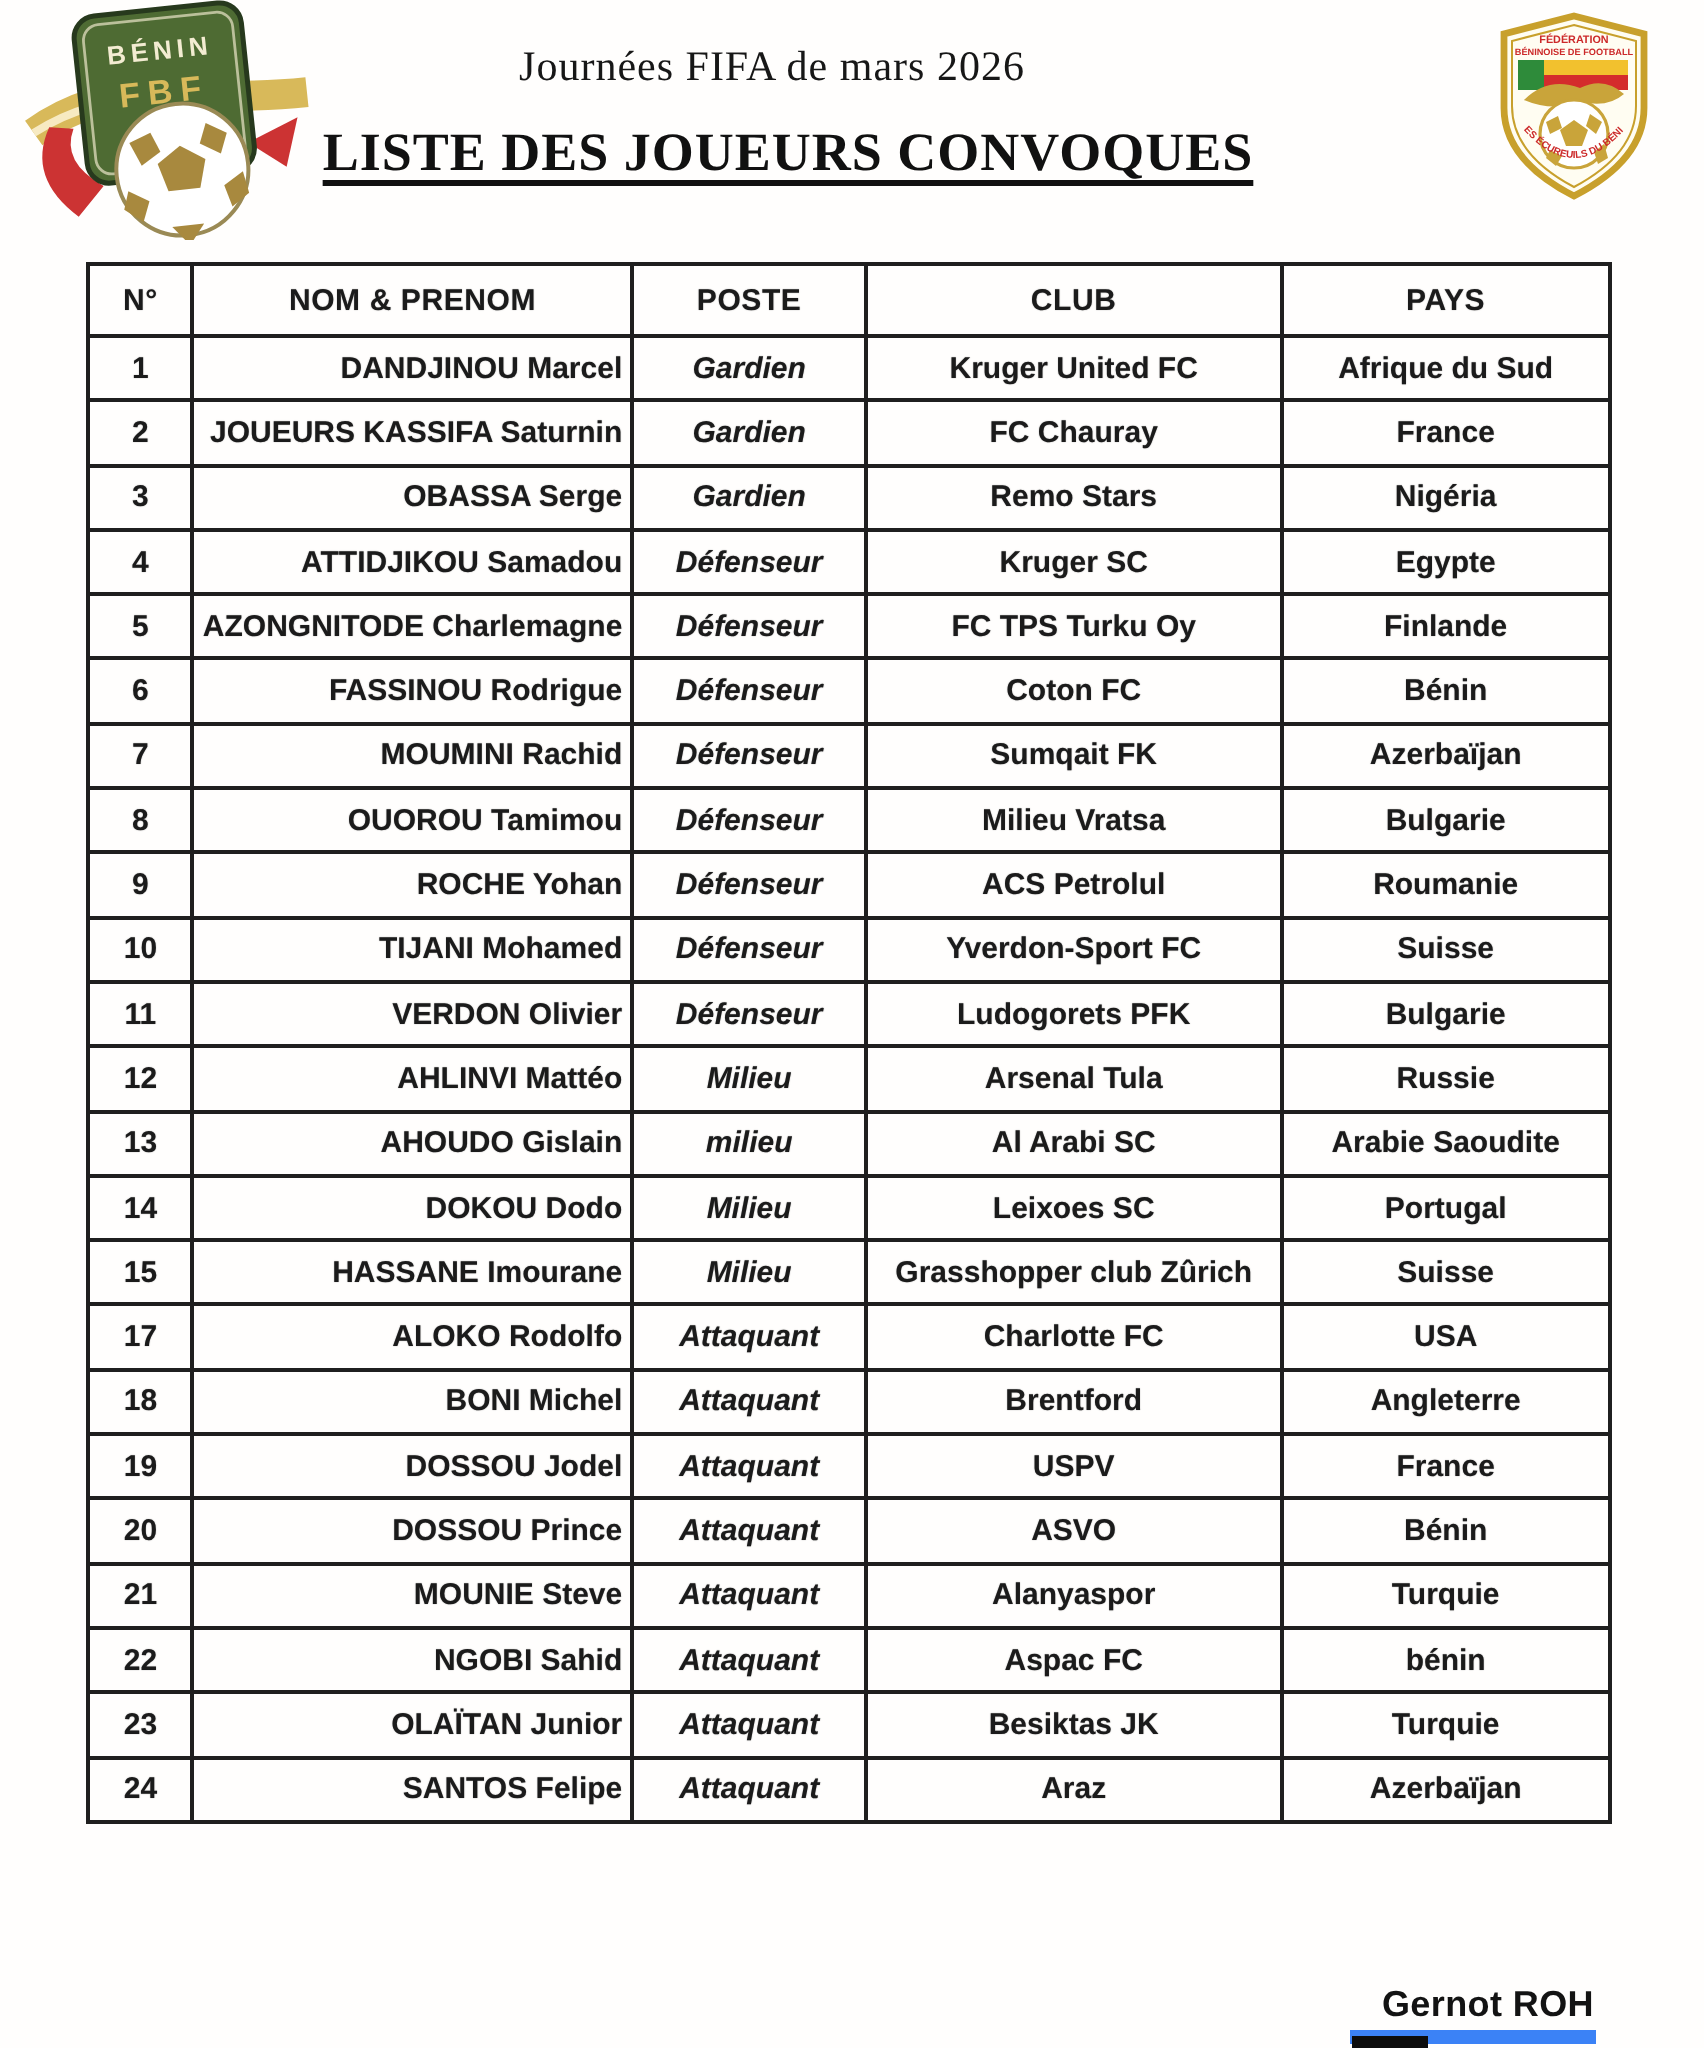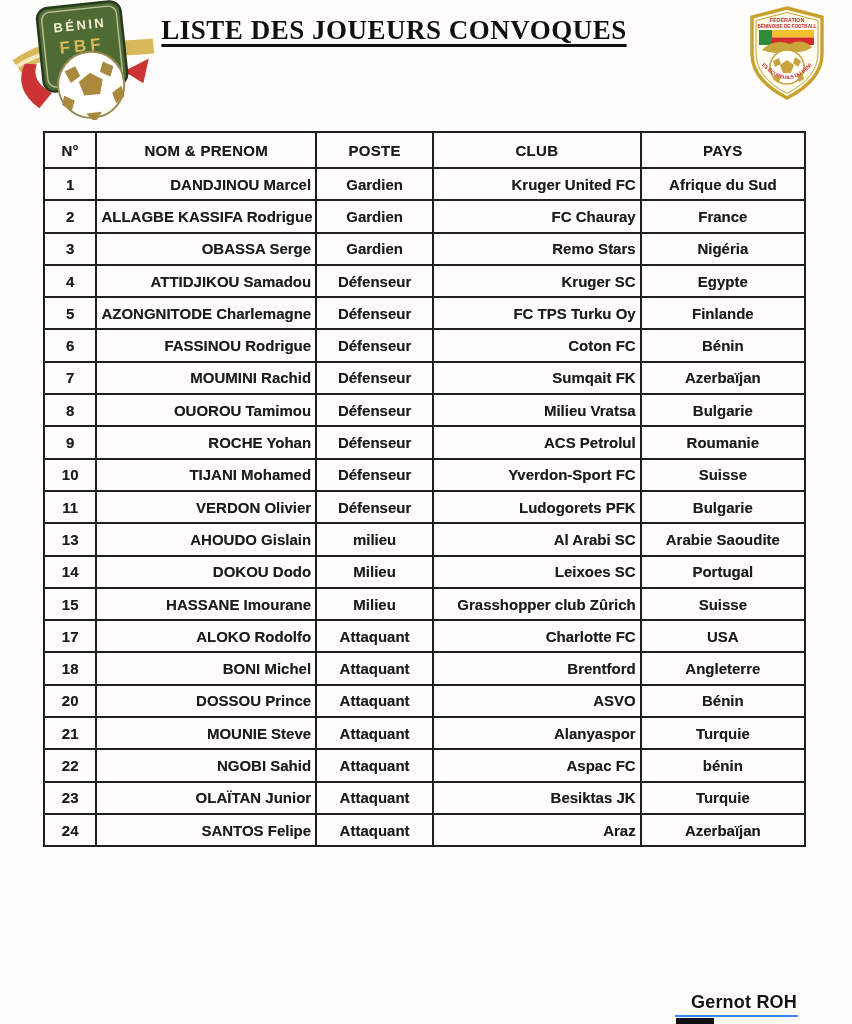--- a/index.html
+++ b/index.html
@@ -54,33 +54,33 @@
     padding:0 4px;
     overflow:hidden;
     white-space:nowrap;
     text-shadow:0 0 .6px rgba(20,20,20,.45);
   }
   table.players th{height:34px;text-align:center;letter-spacing:.3px;}
   table.players td{height:30.3px;}
   .w0{width:52px;} .w1{width:218px;} .w2{width:116px;} .w3{width:206px;} .w4{width:163px;}
   td.col0{text-align:center;}
   td.col1{text-align:right;padding-left:12px;}
-  td.col2{text-align:center;}
-  td.col3{text-align:right;}
+  td.col2{text-align:center;font-style:italic;}
+  td.col3{text-align:center;}
   td.col4{text-align:center;padding-right:8px;}
 
   
   .signature{
     position:absolute;
     top:992px;right:54px;
     font-size:18px;
     font-weight:bold;
     color:#131313;
     padding:0 1px 2px 16px;
-    border-bottom:2px solid #3b82f6;
+    border-bottom:7px solid #3b82f6;
     letter-spacing:.2px;
   }
   .ink-mark{
     position:absolute;left:676px;top:1018px;
     width:38px;height:7px;background:#0d0d0d;
   }
 </style>
 </head>
 <body>
 
@@ -100,20 +100,21 @@
       <polygon points="80,74 92,82 88,96 72,96 68,82" fill="#a8893e"></polygon>
       <polygon points="55,70 66,66 70,76 60,82" fill="#a8893e"></polygon>
       <polygon points="94,64 104,70 100,80 90,74" fill="#a8893e"></polygon>
       <polygon points="52,94 62,100 58,110 49,103" fill="#a8893e"></polygon>
       <polygon points="100,96 110,90 112,101 103,107" fill="#a8893e"></polygon>
       <polygon points="72,114 88,114 80,124" fill="#a8893e"></polygon>
     </g>
   </svg>
 
   <div class="titles">
+    <div class="doc-title">Journées FIFA de mars 2026</div>
     <div class="doc-subtitle">LISTE DES JOUEURS CONVOQUES</div>
   </div>
 
   <svg class="logo-right" width="82" height="96" viewBox="0 0 82 96">
     <path d="M41 2 L76 11 L76 48 Q76 74 41 92 Q6 74 6 48 L6 11 Z" fill="#fffdf2" stroke="#c8a02c" stroke-width="3.4"></path>
     <path d="M41 6.5 L72 14.5 L72 47 Q72 71 41 87.5 Q10 71 10 47 L10 14.5 Z" fill="none" stroke="#c8a02c" stroke-width="1"></path>
     <text x="41" y="15.5" text-anchor="middle" font-family="Liberation Sans, sans-serif" font-size="5.4" font-weight="bold" fill="#cc2a2a">FÉDÉRATION</text>
     <text x="41" y="21.5" text-anchor="middle" font-family="Liberation Sans, sans-serif" font-size="4.6" font-weight="bold" fill="#cc2a2a">BÉNINOISE DE FOOTBALL</text>
     <rect x="13" y="24" width="13" height="15" fill="#2e8b3a"></rect>
     <rect x="26" y="24" width="42" height="7.5" fill="#f2c12e"></rect>
@@ -151,21 +152,21 @@
     <tbody id="tbody">
         <tr>
           <td class="col0">1</td>
           <td class="col1">DANDJINOU Marcel</td>
           <td class="col2">Gardien</td>
           <td class="col3">Kruger United FC</td>
           <td class="col4">Afrique du Sud</td>
         </tr>
         <tr>
           <td class="col0">2</td>
-          <td class="col1">ALLAGBE KASSIFA Rodrigue</td>
+          <td class="col1">JOUEURS KASSIFA Saturnin</td>
           <td class="col2">Gardien</td>
           <td class="col3">FC Chauray</td>
           <td class="col4">France</td>
         </tr>
         <tr>
           <td class="col0">3</td>
           <td class="col1">OBASSA Serge</td>
           <td class="col2">Gardien</td>
           <td class="col3">Remo Stars</td>
           <td class="col4">Nigéria</td>
@@ -220,20 +221,27 @@
           <td class="col4">Suisse</td>
         </tr>
         <tr>
           <td class="col0">11</td>
           <td class="col1">VERDON Olivier</td>
           <td class="col2">Défenseur</td>
           <td class="col3">Ludogorets PFK</td>
           <td class="col4">Bulgarie</td>
         </tr>
         <tr>
+          <td class="col0">12</td>
+          <td class="col1">AHLINVI Mattéo</td>
+          <td class="col2">Milieu</td>
+          <td class="col3">Arsenal Tula</td>
+          <td class="col4">Russie</td>
+        </tr>
+        <tr>
           <td class="col0">13</td>
           <td class="col1">AHOUDO Gislain</td>
           <td class="col2">milieu</td>
           <td class="col3">Al Arabi SC</td>
           <td class="col4">Arabie Saoudite</td>
         </tr>
         <tr>
           <td class="col0">14</td>
           <td class="col1">DOKOU Dodo</td>
           <td class="col2">Milieu</td>
@@ -255,20 +263,27 @@
           <td class="col4">USA</td>
         </tr>
         <tr>
           <td class="col0">18</td>
           <td class="col1">BONI Michel</td>
           <td class="col2">Attaquant</td>
           <td class="col3">Brentford</td>
           <td class="col4">Angleterre</td>
         </tr>
         <tr>
+          <td class="col0">19</td>
+          <td class="col1">DOSSOU Jodel</td>
+          <td class="col2">Attaquant</td>
+          <td class="col3">USPV</td>
+          <td class="col4">France</td>
+        </tr>
+        <tr>
           <td class="col0">20</td>
           <td class="col1">DOSSOU Prince</td>
           <td class="col2">Attaquant</td>
           <td class="col3">ASVO</td>
           <td class="col4">Bénin</td>
         </tr>
         <tr>
           <td class="col0">21</td>
           <td class="col1">MOUNIE Steve</td>
           <td class="col2">Attaquant</td>

